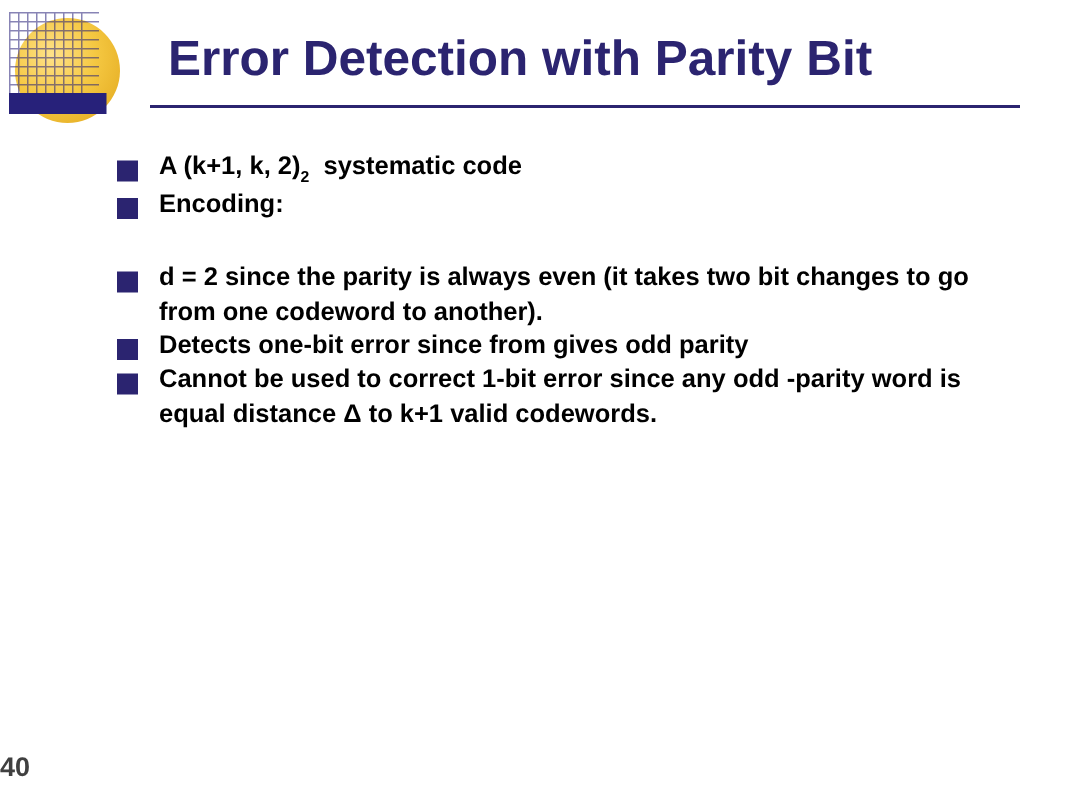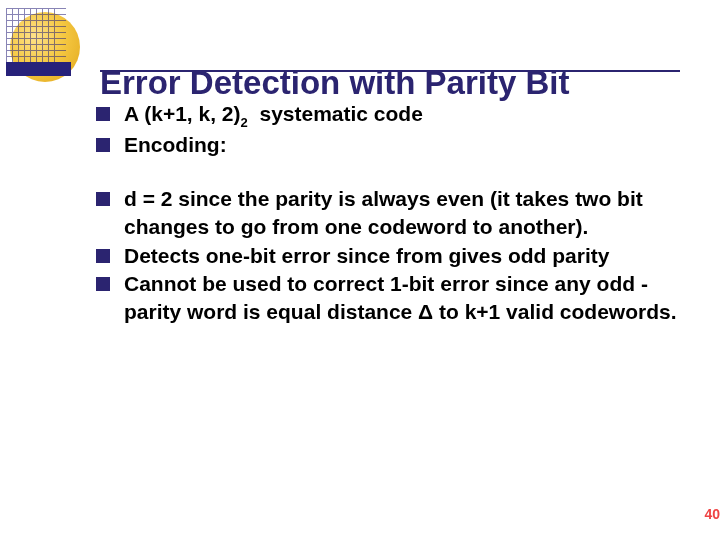--- a/index.html
+++ b/index.html
@@ -50,64 +50,63 @@
   }
   .logo .bar {
     position: absolute;
     top: 54px; left: 0;
     width: 65px; height: 14px;
     background: #27217a;
   }
   .title {
     position: absolute;
     top: 20px;
-    left: 100px;
+    left: 112px;
     font-size: 33px;
     font-weight: bold;
     color: #2b2470;
-    margin-top: 44px;
   }
   .rule {
     position: absolute;
     top: 70px;
     left: 100px;
     width: 580px;
     height: 2px;
     background: #2b2470;
   }
   .content {
     position: absolute;
     top: 100px;
-    left: 96px;
+    left: 78px;
     right: 40px;
-    font-size: 21px;
+    font-size: 17px;
     font-weight: bold;
     color: #000;
     line-height: 1.35;
   }
   .item { display: flex; }
   .bullet {
     width: 14px; height: 14px;
     background: #2b2470;
     flex: 0 0 14px;
     margin-top: 7px;
     margin-right: 14px;
   }
   .txt { flex: 1; }
   .gap { height: 26px; }
   .sub { font-size: 0.62em; vertical-align: sub; position: relative; top: 0.1em; }
   .u { }
   .footer {
     position: absolute;
     bottom: 18px;
     left: 0; width: 100%;
-    text-align: right;
-    font-size: 14px;
+    text-align: left;
+    font-size: 18px;
     font-weight: bold;
-    color: #ef4444;
+    color: #404040;
   }
 </style>
 </head>
 <body>
 
 <div class="logo">
   <div class="circle"></div>
   <div class="grid"></div>
   <div class="bar"></div>
 </div>

